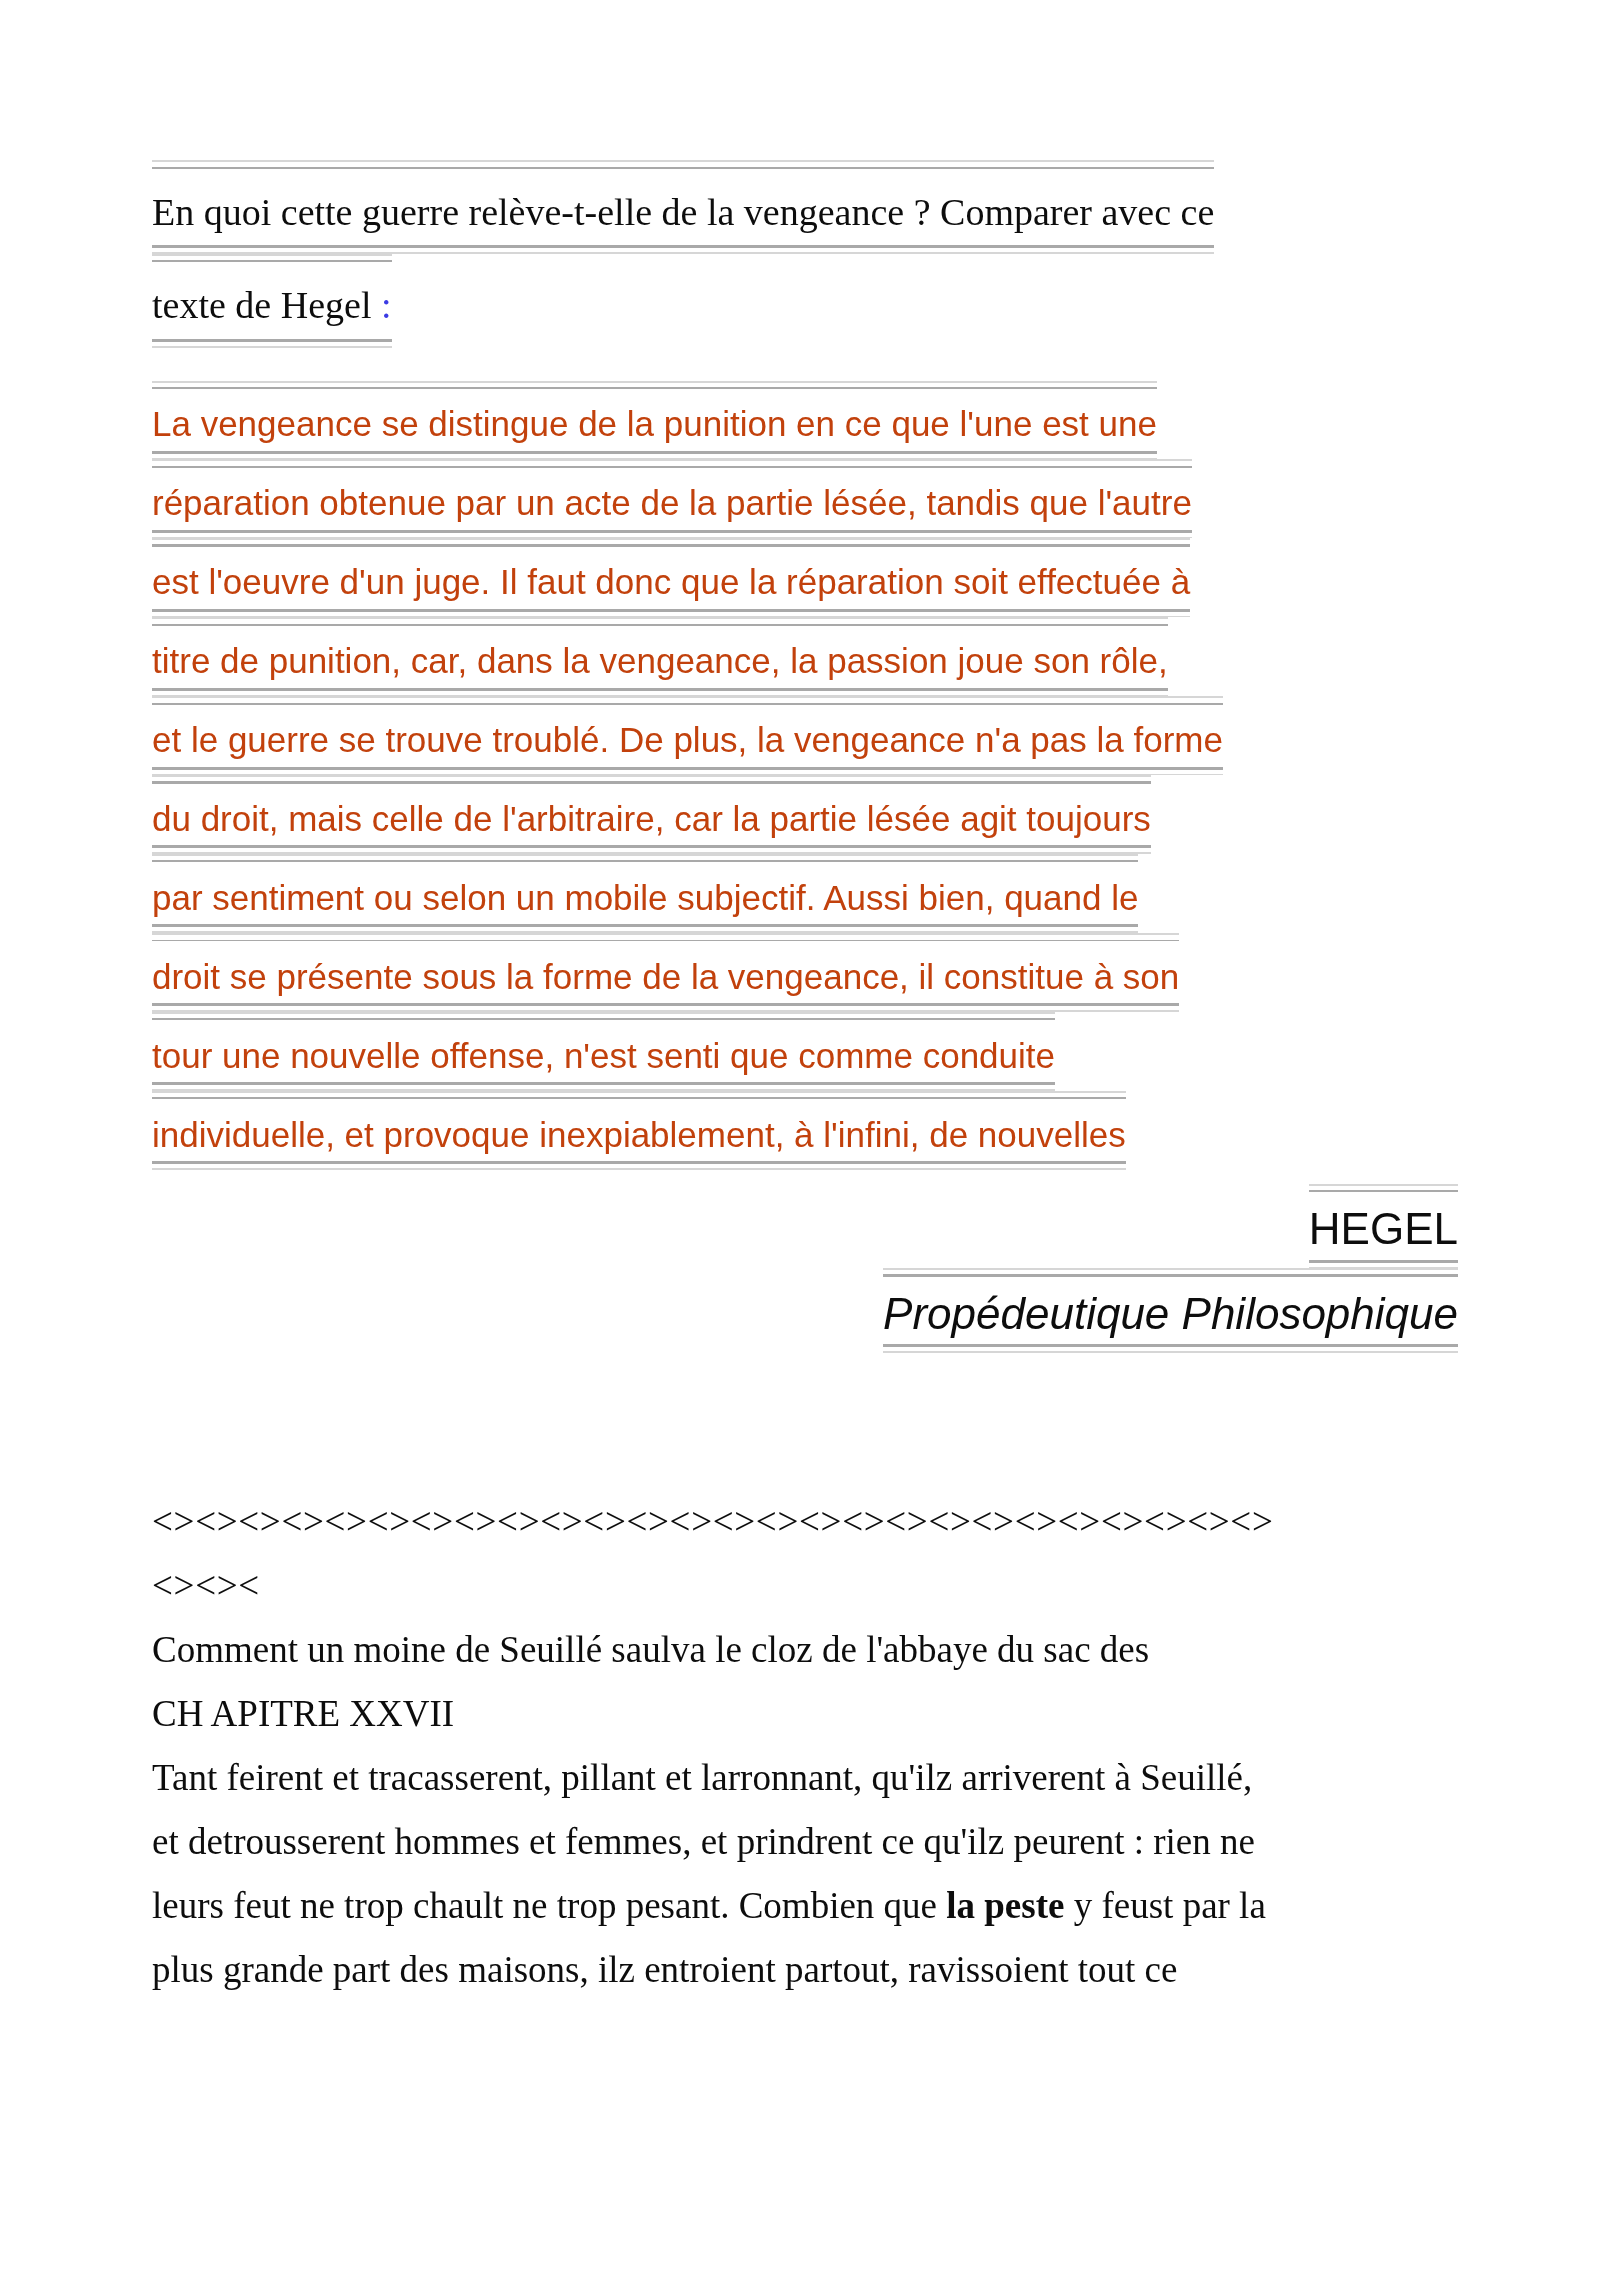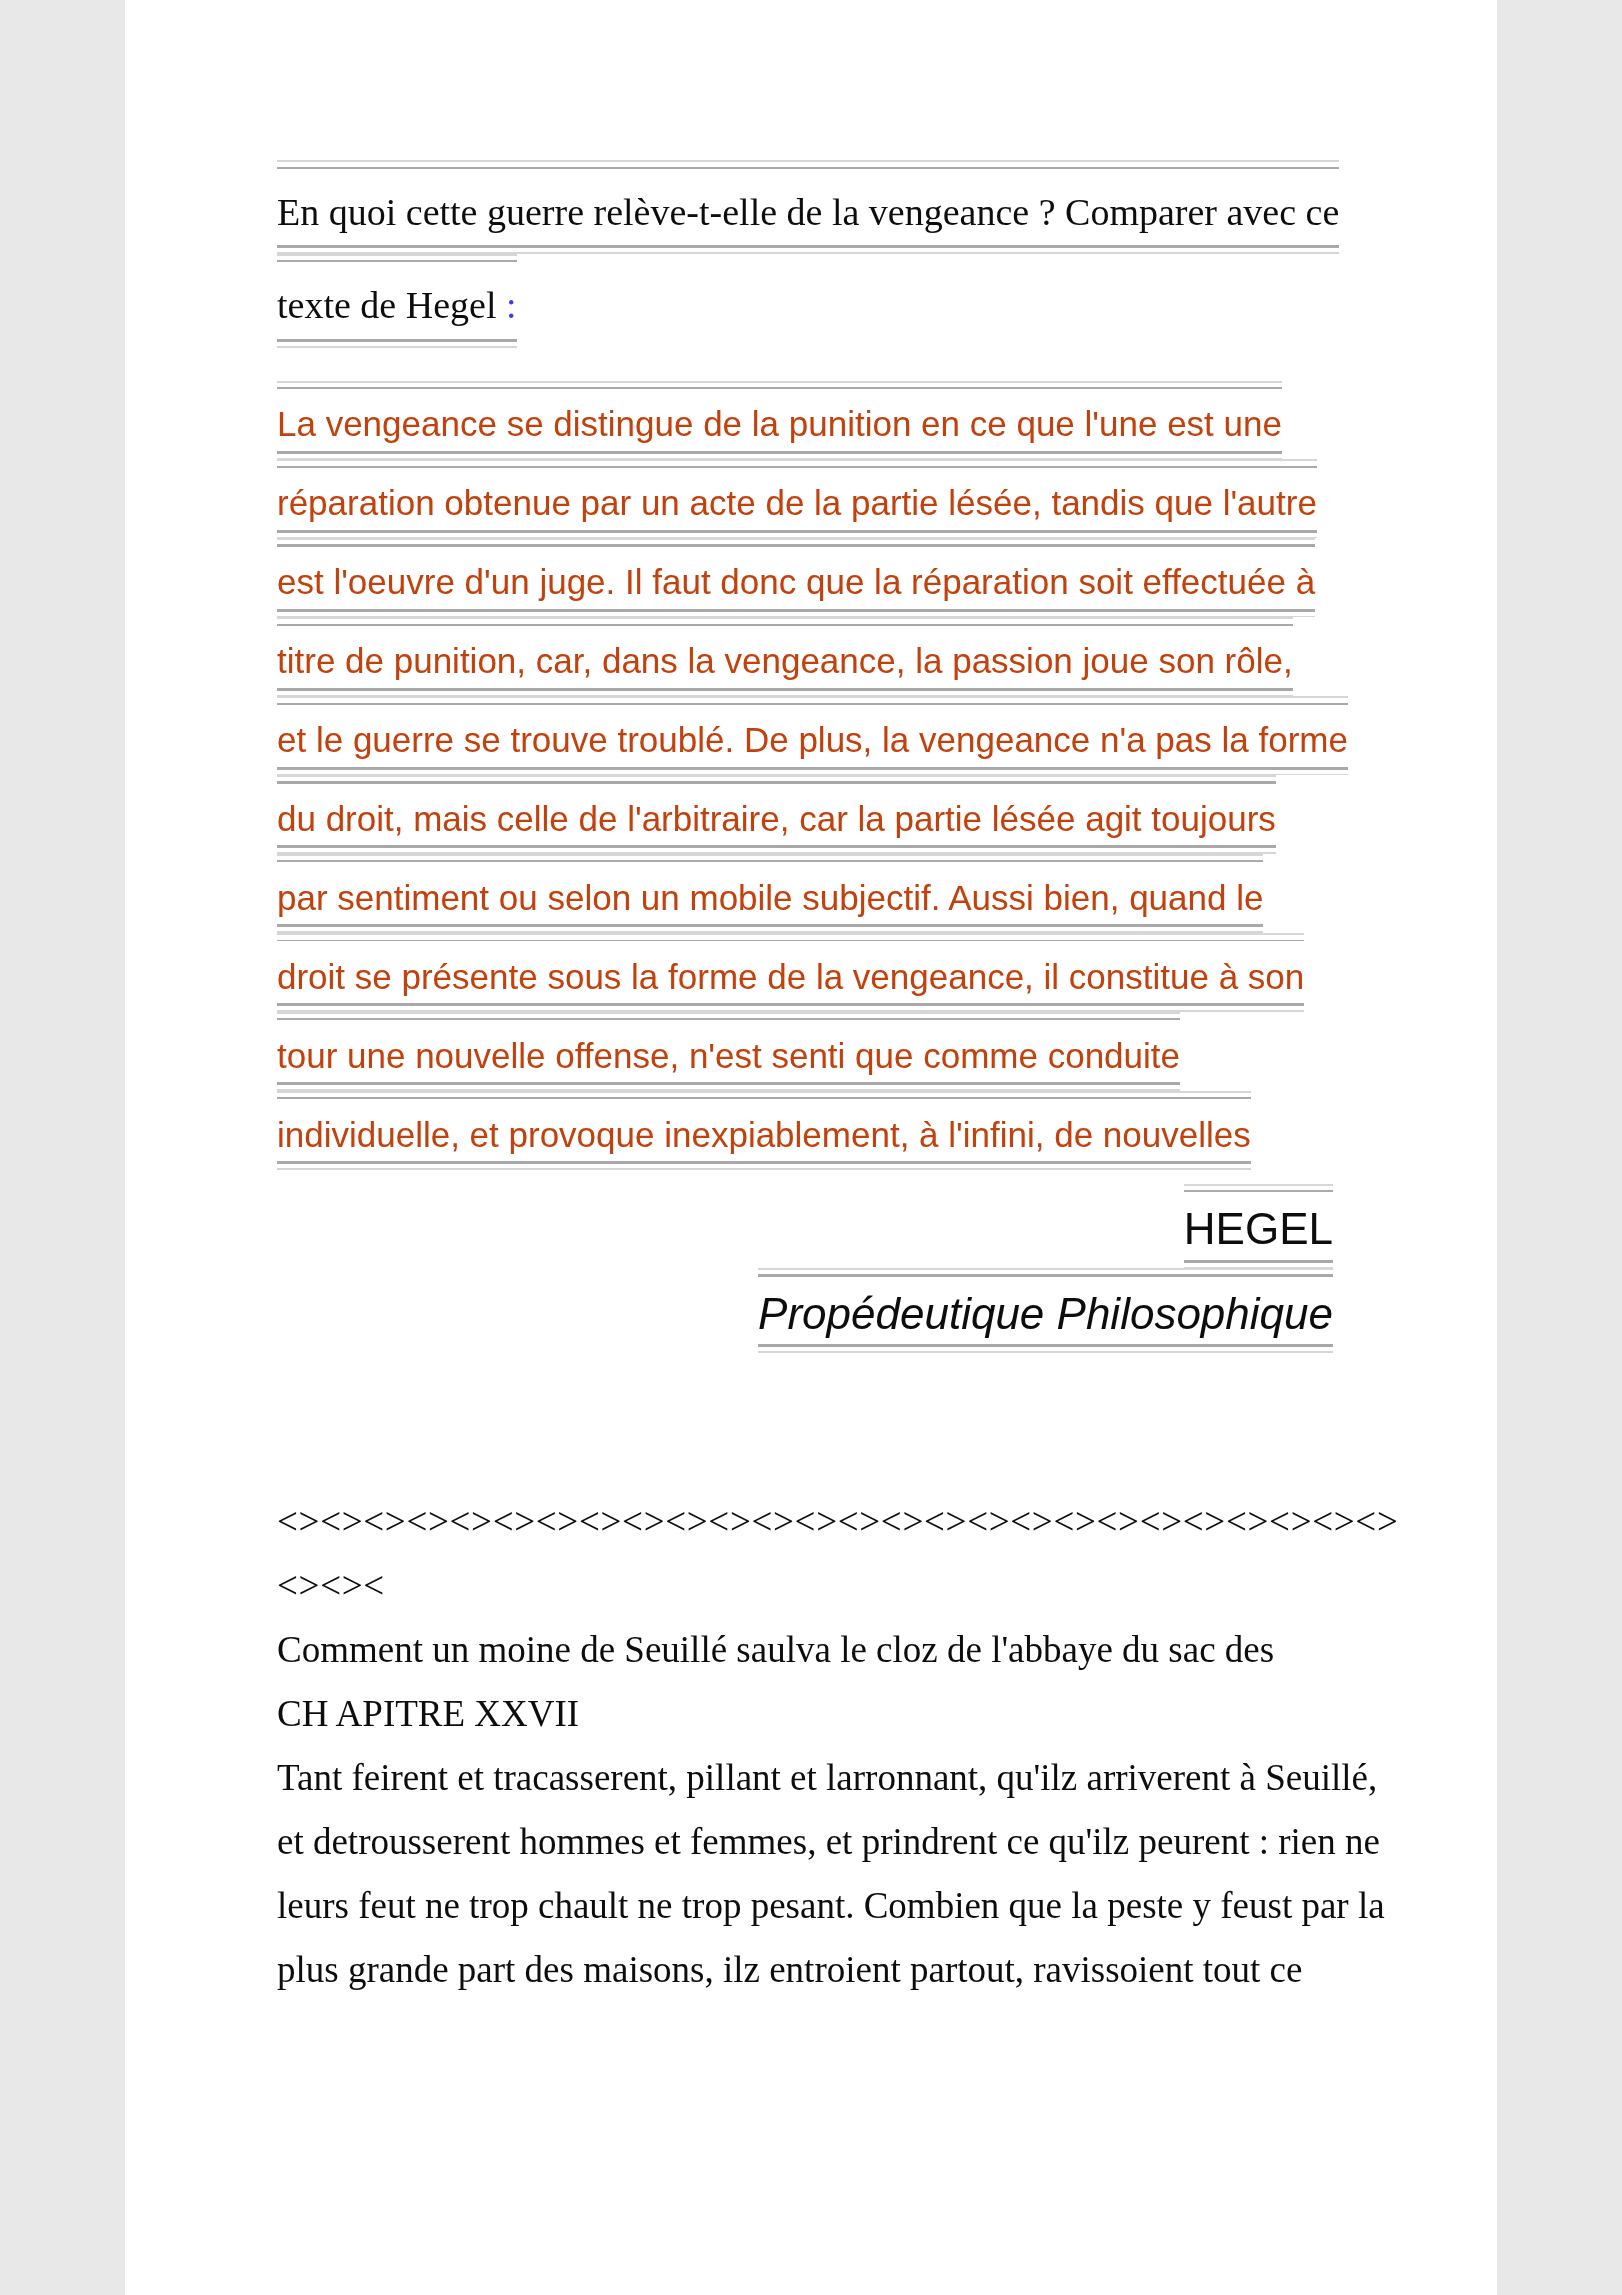--- a/index.html
+++ b/index.html
@@ -1,18 +1,18 @@
 <!DOCTYPE html>
 <html style="font-size:10.5px"><head>
 <meta charset="utf-8">
 <style>
   html,body { margin:0; padding:0; background:#e8e8e8; }
   .page {
     position: relative;
-    width: 1372px;
+    width: 1622px;
     height: 2295px;
     margin: 0 auto;
     background: #ffffff;
     overflow: hidden;
     font-family: "Liberation Serif", serif;
     color: #0d0d0d;
   }
   .content { padding: 160px 147px 0 152px; }
 
   
@@ -53,21 +53,21 @@
     color: #0d0d0d;
   }
   .attr .work .t { font-style: italic; }
 
   .blue { color: #3b3be4; }
 
   
   .bottom { margin-top: 137px; font-size: 37px; line-height: 64px; }
   .bottom .plain { white-space: nowrap; }
   .separator { letter-spacing: 0.7px; }
-  .bottom b { font-weight: normal; }
+  .bottom b { font-weight: bold; }
 </style>
 </head>
 <body>
 
 <div class="page">
   <div class="content">
 
     <section class="question">
       <div class="dline">
         <span class="txt"><span class="t">En quoi cette guerre relève-t-elle de la vengeance ? Comparer avec ce</span></span>

